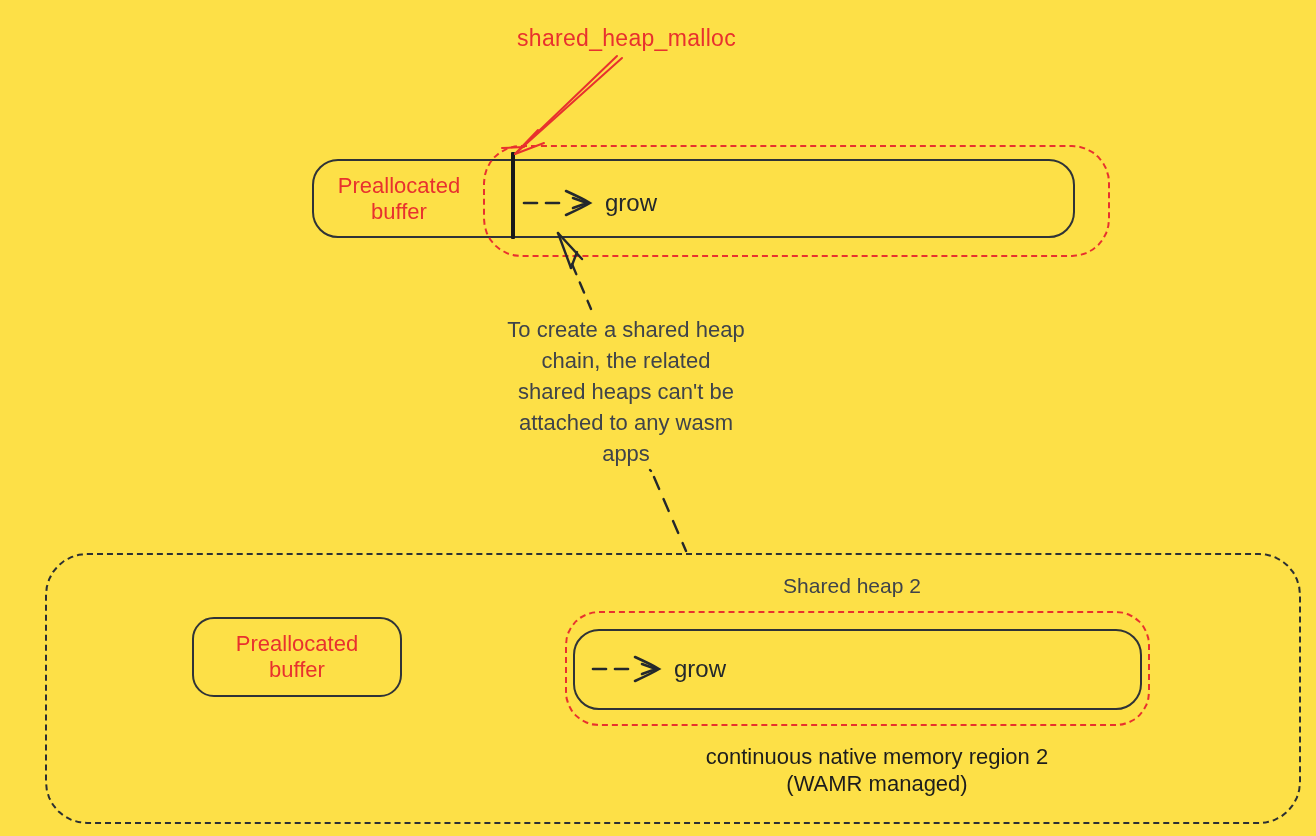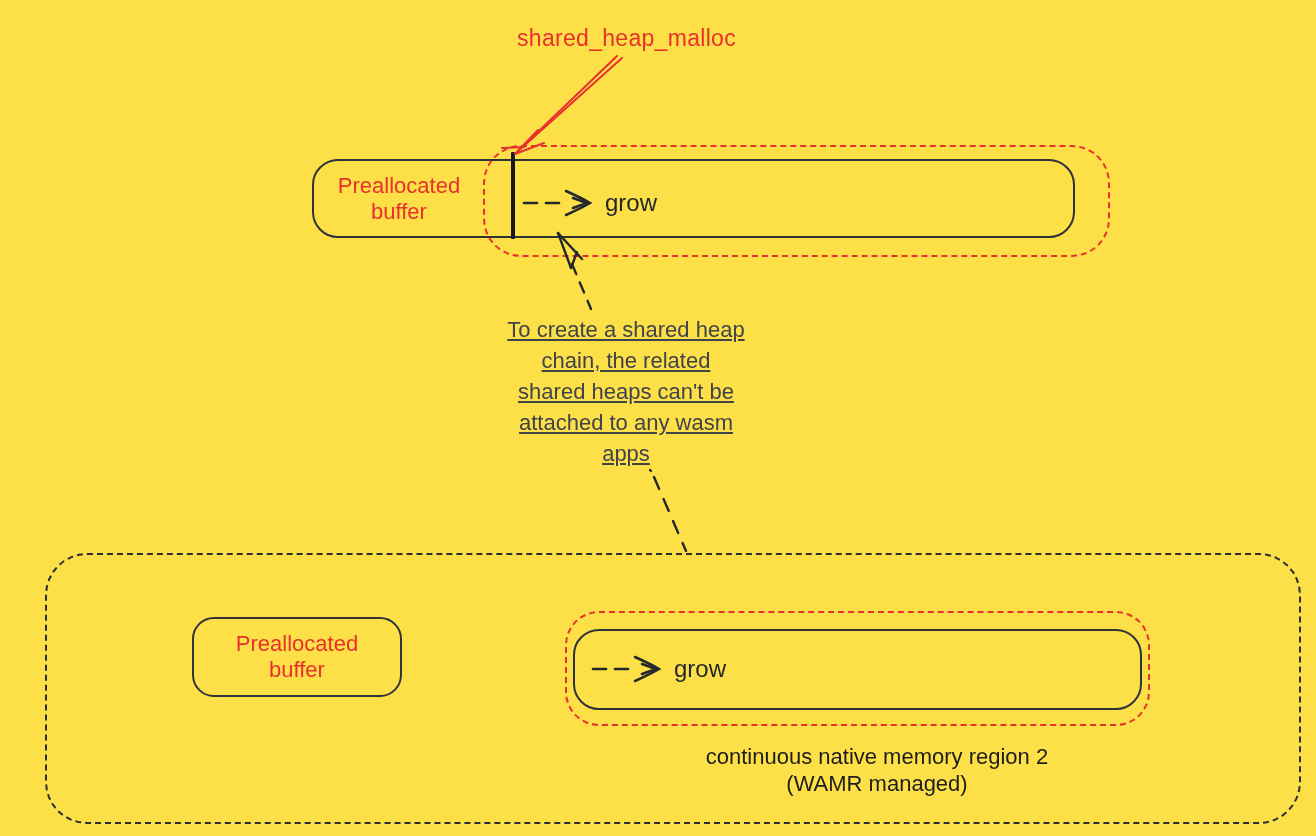--- a/index.html
+++ b/index.html
@@ -52,21 +52,20 @@
   .grow-row{
     display:flex;align-items:center;gap:10px;height:30px;
   }
   .grow-row-top{left:521px;top:188px;}
   .grow-row-bottom{left:590px;top:654px;}
   .grow-label{font-size:24px;color:#24282c;}
   .note{
     left:464px;top:314px;width:324px;
     text-align:center;font-size:22px;line-height:31px;
     white-space:pre-line;
-    text-decoration:underline;
   }
   .big-dash-box{
     left:45px;top:553px;width:1256px;height:271px;
     border:2.5px dashed #2b2f33;border-radius:42px;
     box-sizing:border-box;
   }
   .heap1-title{
     left:202px;top:576px;width:200px;text-align:center;
     font-size:21px;
   }
@@ -138,20 +137,21 @@
 chain, the related
 shared heaps can't be
 attached to any wasm
 apps</div>
 
   <div class="abs big-dash-box"></div>
 
   <div class="abs heap1-box red-text">Preallocated
 buffer</div>
 
+  <div class="abs heap2-title hand-text">Shared heap 2</div>
   <div class="abs heap2-red"></div>
   <div class="abs heap2-black"></div>
   <div class="abs grow-row grow-row-bottom">
     <svg width="74" height="30" viewBox="0 0 74 30">
       <g stroke="#24282c" stroke-width="2.6" fill="none" stroke-linecap="round">
         <path d="M3,15 L16,15"></path>
         <path d="M25,15 L38,15"></path>
         <path d="M45,3 C56,8 64,12 69,15 C64,18 56,22 45,27"></path>
         <path d="M52,10 L66,15 L52,20"></path>
       </g>

